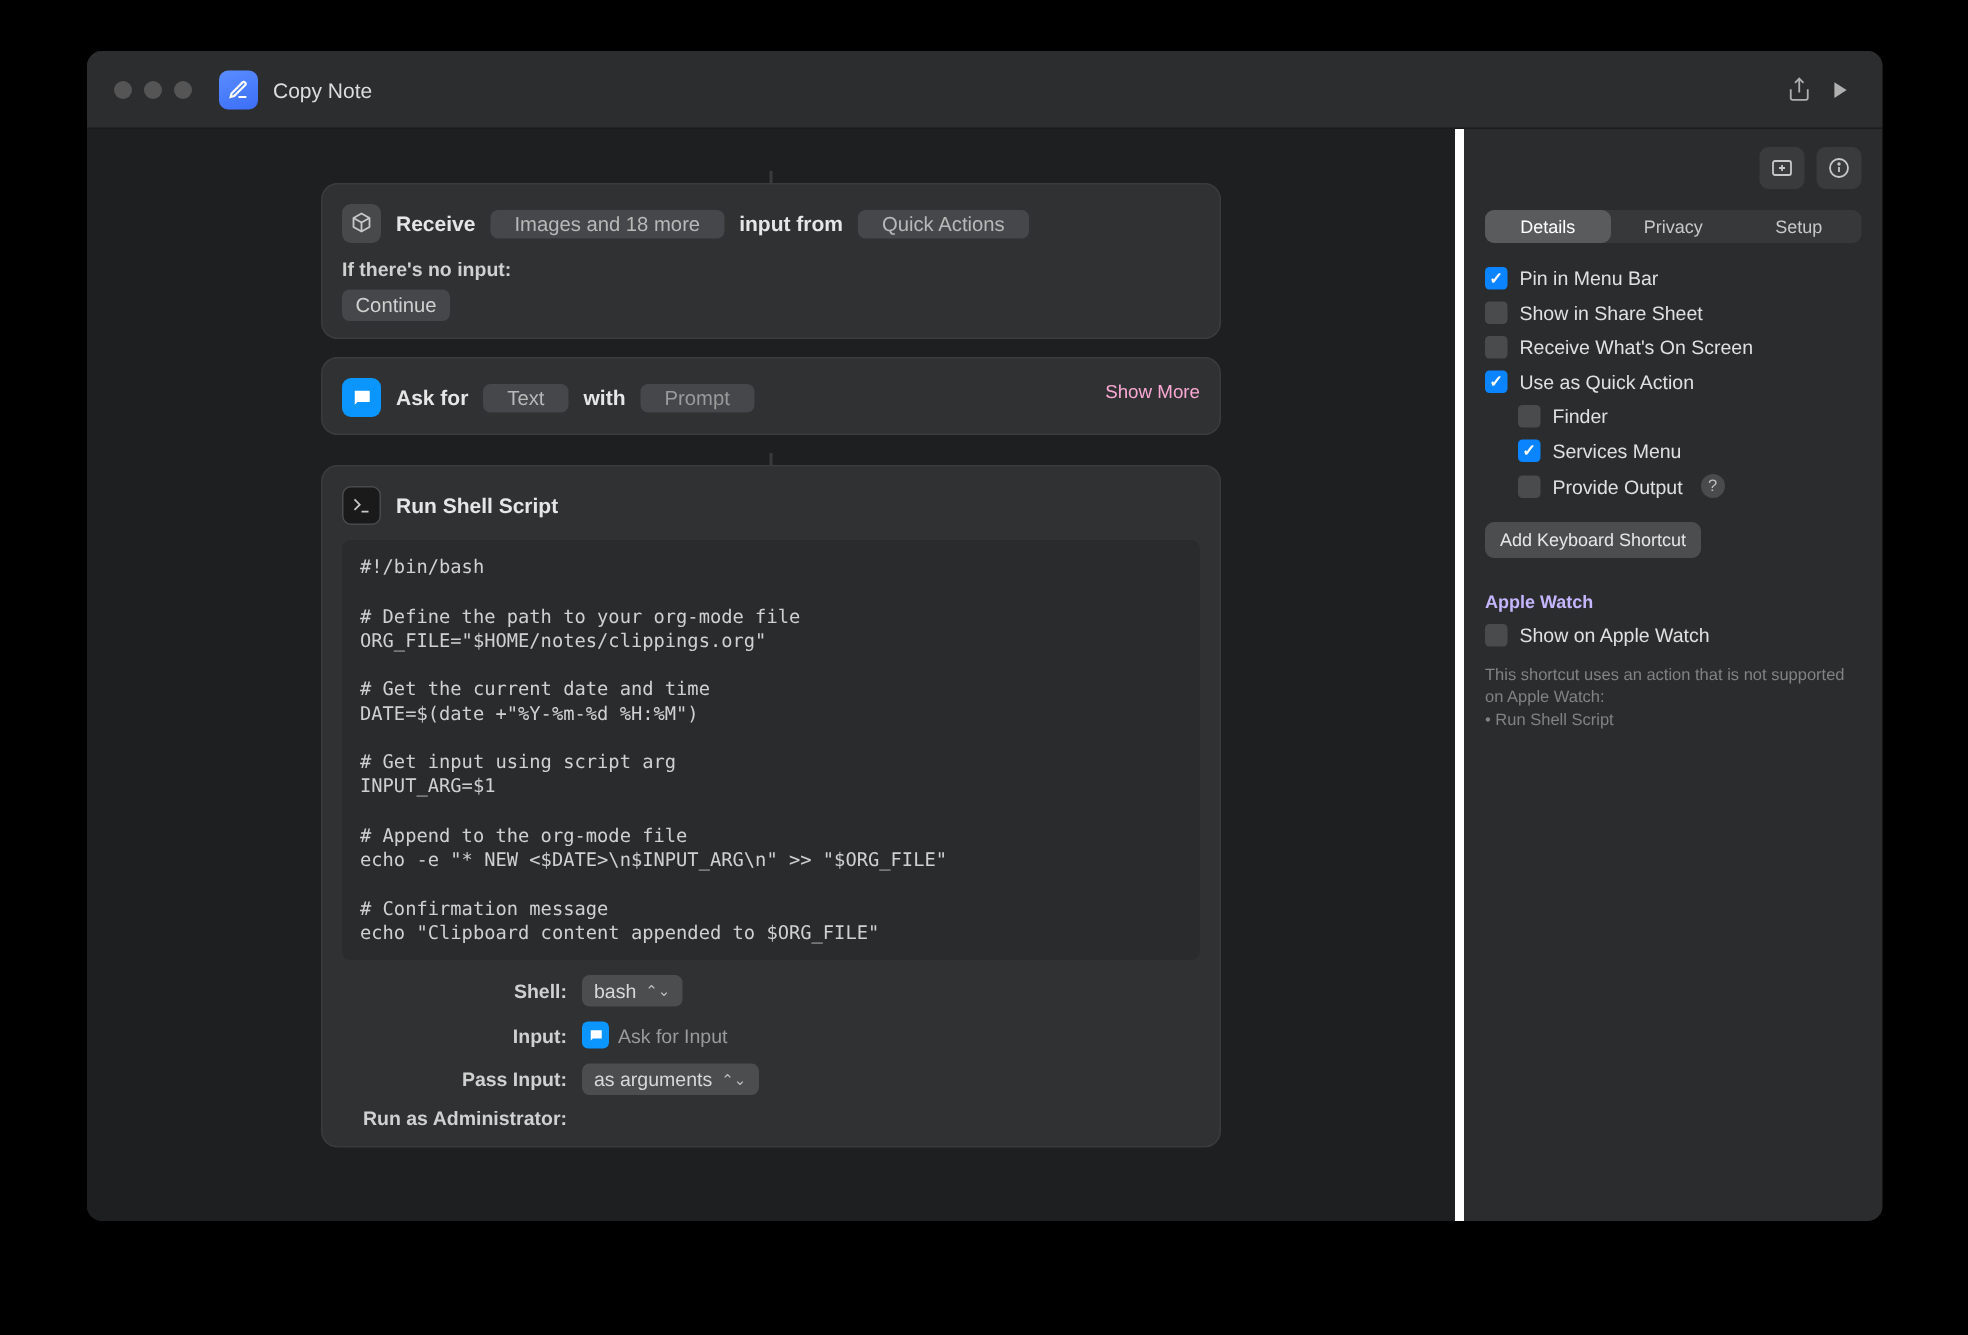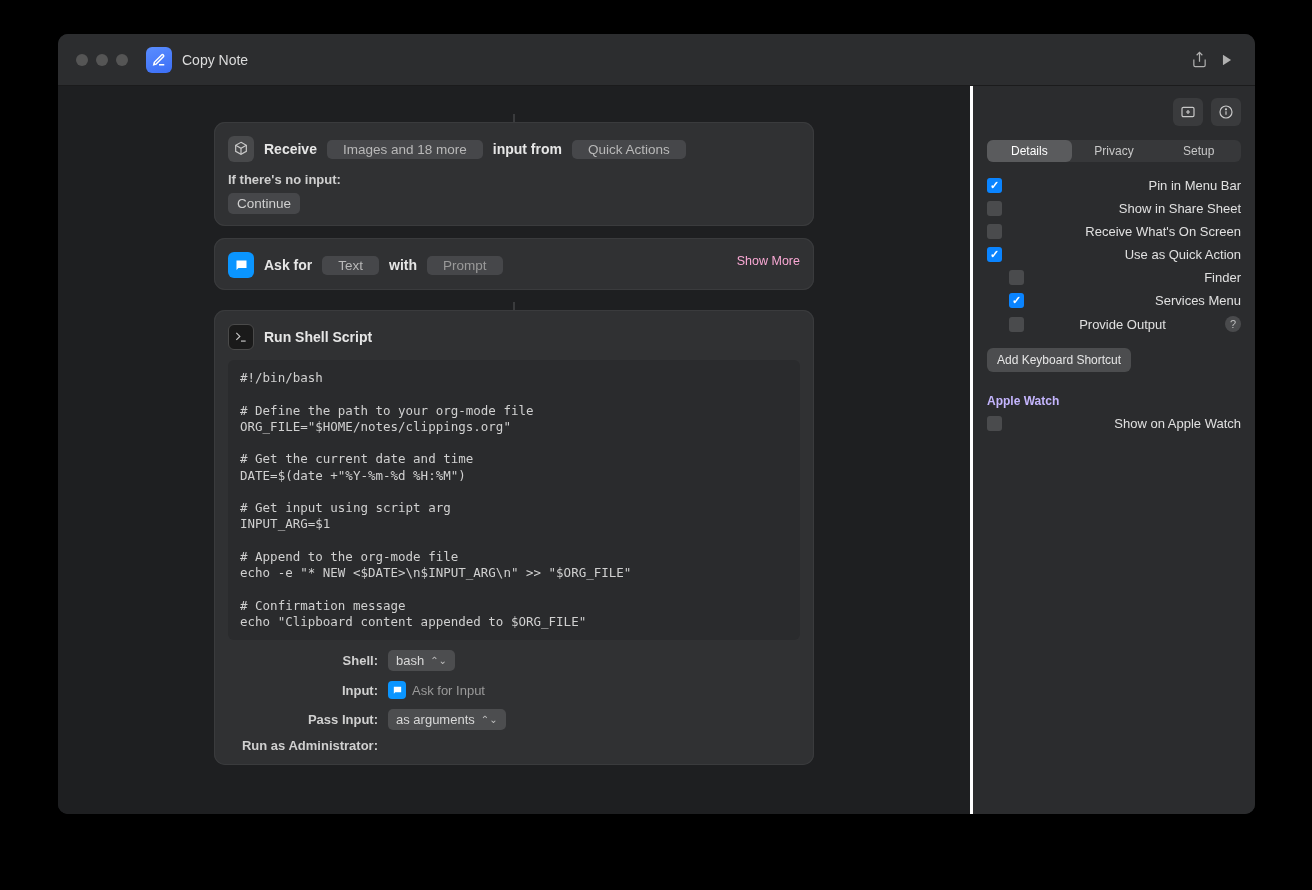--- a/index.html
+++ b/index.html
@@ -54,21 +54,21 @@
 .body {
   flex: 1; display: flex; overflow: hidden;
 }
 .canvas {
   flex: 1; background: #1e1f21; padding: 28px 0 0 0;
   display: flex; flex-direction: column; align-items: center;
   position: relative;
 }
 .sidebar {
   width: 285px; background: #2b2c2e;
-  border-left: 3px solid #ffffff;
+  border-left: 6px solid #ffffff;
   padding: 12px 14px;
   display: flex; flex-direction: column;
 }
 .sidebar-top {
   display: flex; justify-content: flex-end; gap: 8px;
   margin-bottom: 14px;
 }
 .side-icon-btn {
   width: 30px; height: 28px; border-radius: 6px;
   background: #3a3b3d; display: flex; align-items: center; justify-content: center;
@@ -78,21 +78,21 @@
   display: flex; background: #37383a; border-radius: 6px;
   height: 22px; margin-bottom: 16px;
 }
 .seg-item {
   flex: 1; text-align: center; font-size: 12px; line-height: 22px;
   color: #c8c8c8; border-radius: 6px;
 }
 .seg-item.active { background: #5a5b5d; color: #fff; }
 .opt {
   display: flex; align-items: center; gap: 8px;
-  font-size: 13px; color: #e0e0e0; margin-bottom: 8px; justify-content: space-between;
+  font-size: 13px; color: #e0e0e0; margin-bottom: 8px;
 }
 .sub-opt { padding-left: 22px; }
 .cb {
   width: 15px; height: 15px; border-radius: 3px;
   background: #4a4b4d; display: inline-flex; align-items: center; justify-content: center;
   flex-shrink: 0;
 }
 .cb.checked { background: #0a84ff; }
 .cb.checked::after { content: "✓"; color: #fff; font-size: 11px; font-weight: bold; }
 .help-badge {
@@ -374,15 +374,19 @@
         <span class="help-badge">?</span>
       </div>
 
       <div class="add-btn">Add Keyboard Shortcut</div>
 
       <div class="section-label">Apple Watch</div>
       <div class="opt">
         <span class="cb"></span>
         <span>Show on Apple Watch</span>
       </div>
+      <div class="note-text">
+        <span>This shortcut uses an action that is not supported on Apple Watch:</span>
+        <span class="bullet">• Run Shell Script</span>
+      </div>
     </div>
   </div>
 </div>
 
 </body></html>

